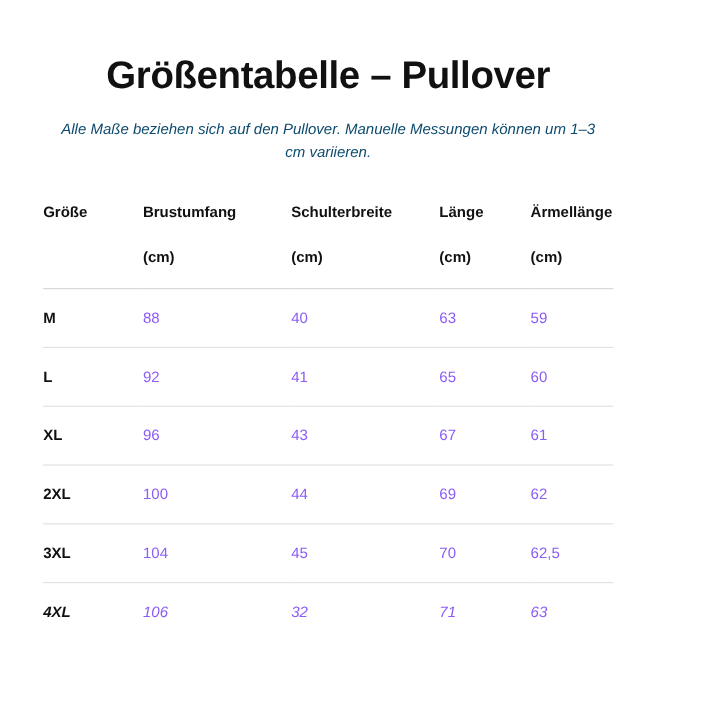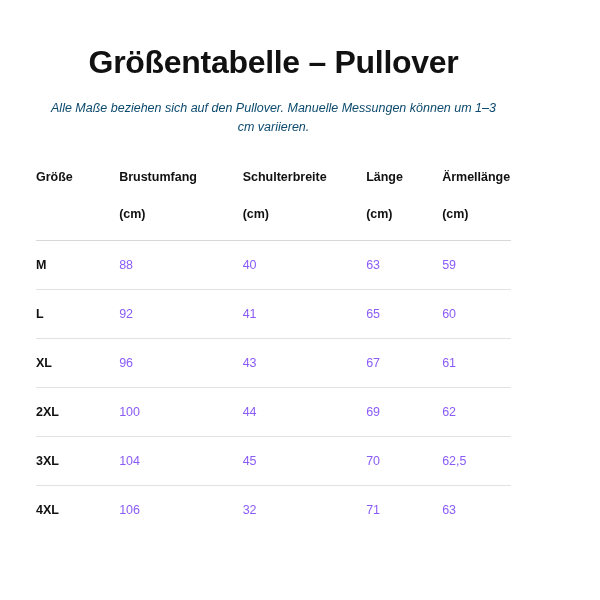--- a/index.html
+++ b/index.html
@@ -61,20 +61,21 @@
     padding: 17px 6px 17px 0;
     vertical-align: middle;
     border-bottom: 1px solid #e2e2e2;
   }
   table.size-table td.size-cell {
     font-weight: bold;
     color: #111111;
   }
   table.size-table tr.last-row td {
     border-bottom: none;
+    font-style: italic;
   }
   col.c-size  { width: 17.5%; }
   col.c-chest { width: 26%; }
   col.c-shoulder { width: 26%; }
   col.c-length { width: 16%; }
   col.c-sleeve { width: 14.5%; }
   .hdr-line2 { display: block; margin-top: 19px; }
 </style>
 </head>
 <body>

